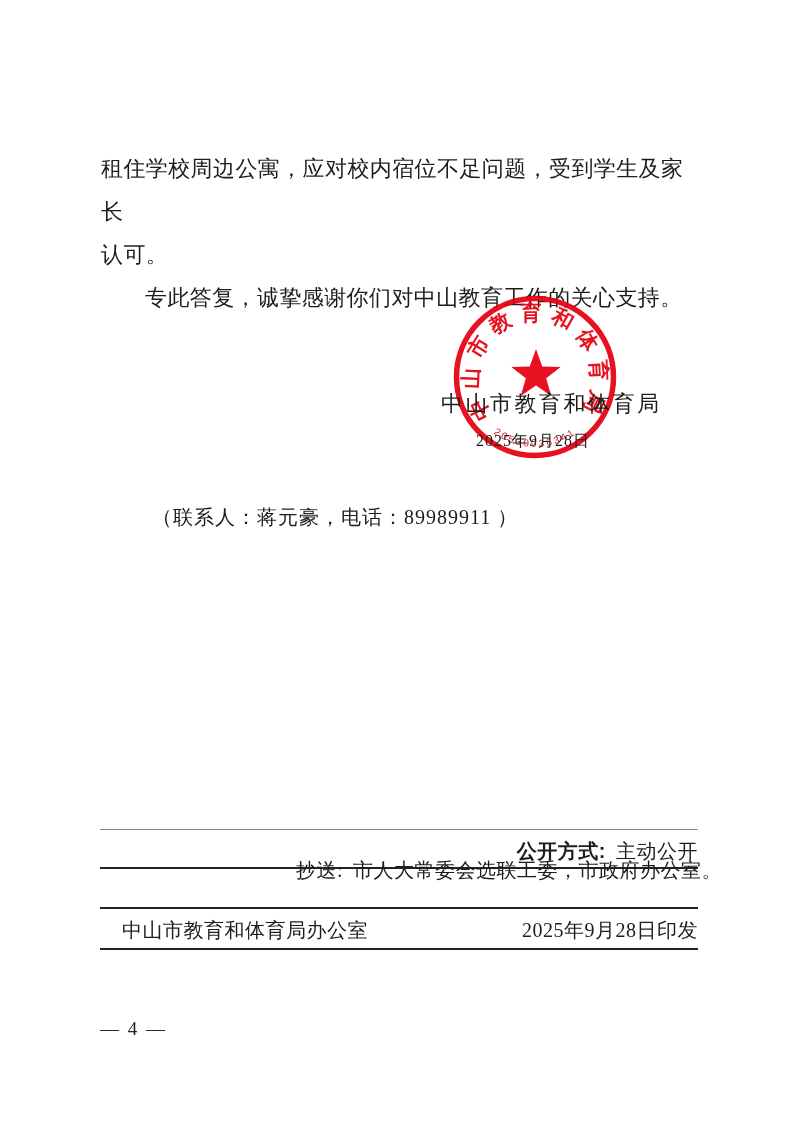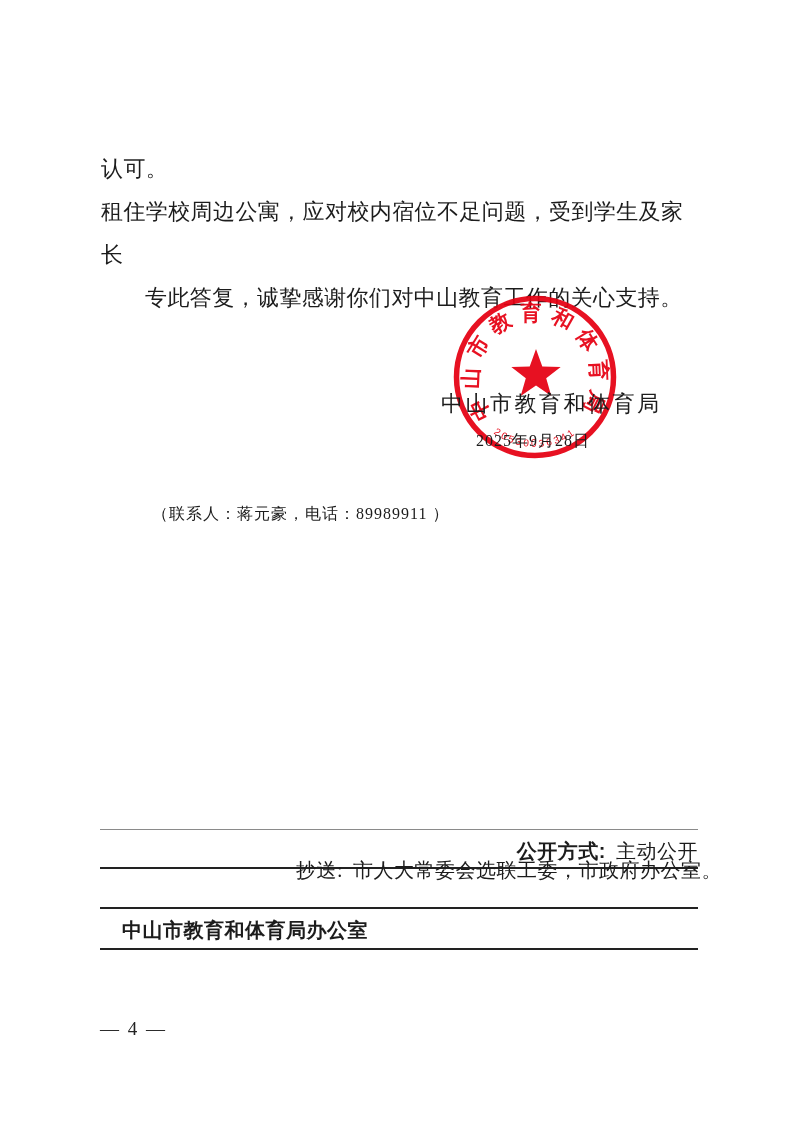--- a/index.html
+++ b/index.html
@@ -26,21 +26,21 @@
     position:absolute;left:441px;top:389px;z-index:2;
     font-size:22px;letter-spacing:2.5px;white-space:nowrap;
   }
   .sig-date{
     position:absolute;left:476px;top:431px;z-index:2;
     font-size:16px;letter-spacing:1px;white-space:nowrap;
   }
   
   .contact{
     position:absolute;left:152px;top:504px;
-    font-size:16px;letter-spacing:1px;white-space:nowrap;
+    font-size:20px;letter-spacing:1px;white-space:nowrap;
   }
   
   .fline{position:absolute;left:100px;width:598px;background:#222;}
   .fline.thin{height:1px;background:#8a8a8a;}
   .fline.thick{height:2px;}
   .frow{
     position:absolute;left:122px;width:576px;
     font-size:20px;white-space:nowrap;letter-spacing:0.5px;text-align:right;
   }
   .frow .lbl-bold{font-weight:bold;font-family:"Liberation Sans","DejaVu Sans",sans-serif;}
@@ -51,22 +51,22 @@
     position:absolute;left:100px;top:1018px;
     font-size:19px;letter-spacing:2px;color:#222;
   }
 </style>
 </head>
 <body>
 
 <div class="page">
 
   <div class="doc-body">
+    <div>租住学校周边公寓，应对校内宿位不足问题，受到学生及家长</div>
     <div>认可。</div>
-    <div>租住学校周边公寓，应对校内宿位不足问题，受到学生及家长</div>
     <div class="para-indent">专此答复，诚挚感谢你们对中山教育工作的关心支持。</div>
   </div>
 
   <div class="seal">
     <svg width="172" height="172" viewBox="0 0 172 172">
       <defs>
         <path id="arcTop" d="M 50.9 130.9 A 57 57 0 1 1 121.1 130.9" fill="none"></path>
         <path id="arcBottom" d="M 32.4 131 A 70 70 0 0 0 139.6 131" fill="none"></path>
       </defs>
       <circle cx="86" cy="86" r="78.5" fill="none" stroke-width="5.5" style="stroke: rgb(230, 0, 18);"></circle>
@@ -91,19 +91,20 @@
   <div class="fline thick" style="top:948px;"></div>
 
   <div class="frow" style="top:838px;">
     <span class="lbl-bold">公开方式:</span><span class="gap"></span><span>主动公开</span>
   </div>
 
   <div class="frow" style="top:857px;margin-left:24px;">
     <span>抄送:</span><span class="gap"></span><span>市人大常委会选联工委，市政府办公室。</span>
   </div>
 
-  <div class="frow split" style="top:917px;font-weight:bold;">
+  <div class="frow split" style="top:917px;">
     <span>中山市教育和体育局办公室</span>
+    <span>2025年9月28日印发</span>
   </div>
 
   <div class="page-num">— 4 —</div>
 
 </div>
 
 </body></html>

